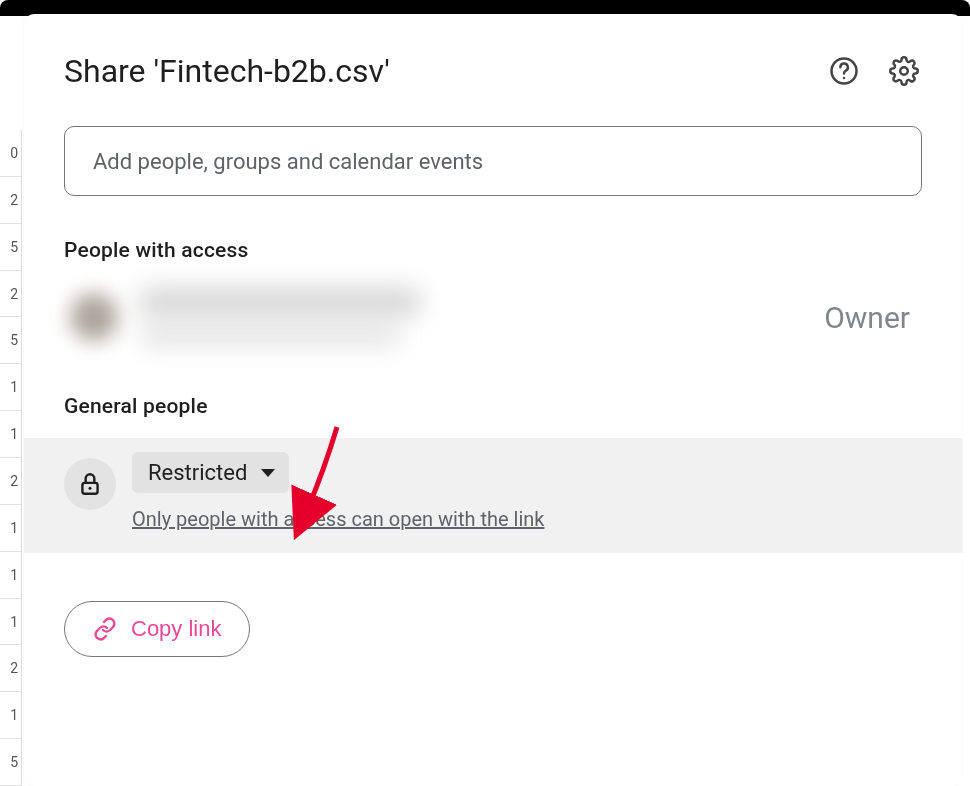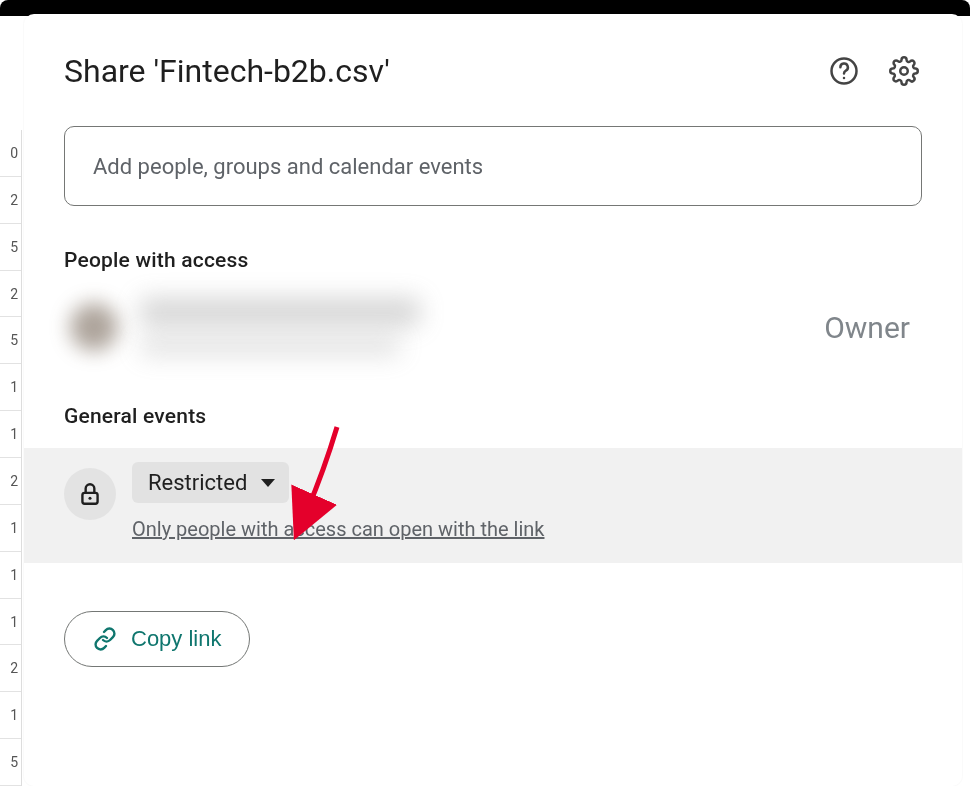--- a/index.html
+++ b/index.html
@@ -15,21 +15,21 @@
     border-radius: 10px;
     padding: 38px 40px 30px 40px;
     box-shadow: 0 0 0 1px rgba(0,0,0,0.02);
     overflow: visible;
   }
   .header-row { display: flex; align-items: center; justify-content: space-between; margin-bottom: 36px; }
   .title { font-size: 32px; font-weight: 400; color: #1f1f1f; letter-spacing: 0px; }
   .header-icons { display: flex; gap: 24px; align-items: center; }
   .icon-btn { width: 36px; height: 36px; display: flex; align-items: center; justify-content: center; border-radius: 50%; cursor: pointer; color: #444; }
   .add-field {
-    width: 100%; height: 80px; border: 1px solid #757775; border-radius: 10px;
+    width: 100%; height: 70px; border: 1px solid #757775; border-radius: 10px;
     font-size: 22px; color: #5f6368; padding: 0 28px; outline: none;
     font-family: inherit; background: #fff;
   }
   .add-field::placeholder { color: #5f6368; }
   .section-label { font-size: 21px; font-weight: 500; color: #1f1f1f; margin-top: 42px; margin-bottom: 20px; letter-spacing: 0.2px; }
   .person-row { display: flex; align-items: center; justify-content: space-between; padding: 6px 0 6px 6px; margin-bottom: 10px; }
   .person-left { display: flex; align-items: center; gap: 22px; }
   .avatar { width: 48px; height: 48px; border-radius: 50%; background: #6b5a4a; filter: blur(10px); opacity: .55; }
   .blurred-name { width: 280px; height: 28px; background: #888; border-radius: 6px; filter: blur(12px); opacity: .35; margin-bottom: 10px; }
   .blurred-email { width: 260px; height: 20px; background: #999; border-radius: 6px; filter: blur(12px); opacity: .28; }
@@ -46,21 +46,21 @@
   .access-dropdown {
     display: inline-flex; align-items: center; gap: 14px;
     background: #e2e2e2; border-radius: 6px; padding: 8px 14px 8px 16px;
     font-size: 22px; color: #1f1f1f; cursor: pointer; font-weight: 400;
   }
   .access-caret { width: 0; height: 0; border-left: 7px solid transparent; border-right: 7px solid transparent; border-top: 8px solid #1f1f1f; }
   .access-desc { font-size: 20px; color: #5f6368; margin-top: 14px; text-decoration: underline; }
   .footer { display: flex; justify-content: space-between; align-items: center; margin-top: 48px; }
   .copy-link-btn {
     display: inline-flex; align-items: center; gap: 14px;
-    border: 1px solid #747775; background: #fff; color: #0f766e;
+    border: 1px solid #747775; background: #fff; color: #ec4899;
     font-size: 22px; font-weight: 500; padding: 14px 28px; border-radius: 999px; cursor: pointer;
   }
   .done-btn {
     background: #0b57d0; color: #fff; font-size: 22px; font-weight: 500;
     padding: 16px 44px; border-radius: 999px; border: none; cursor: pointer;
   }
   .annotation-arrow { position: absolute; pointer-events: none; }
 </style>
 </head>
 <body>
@@ -114,21 +114,21 @@
       <div class="person-left">
         <div class="avatar"></div>
         <div>
           <div class="blurred-name"></div>
           <div class="blurred-email"></div>
         </div>
       </div>
       <div class="owner-label">Owner</div>
     </div>
 
-    <div class="section-label">General events</div>
+    <div class="section-label">General people</div>
 
     <div class="general-access-area">
       <div class="lock-circle">
         <svg width="26" height="26" viewBox="0 0 24 24" fill="none" stroke="currentColor" stroke-width="2.2">
             <rect x="5" y="11" width="14" height="10" rx="2"></rect>
             <path d="M8 11V7a4 4 0 0 1 8 0v4"></path>
             <circle cx="12" cy="16" r="1.4" fill="currentColor" stroke="none"></circle>
           </svg>
       </div>
       <div class="ga-right">

